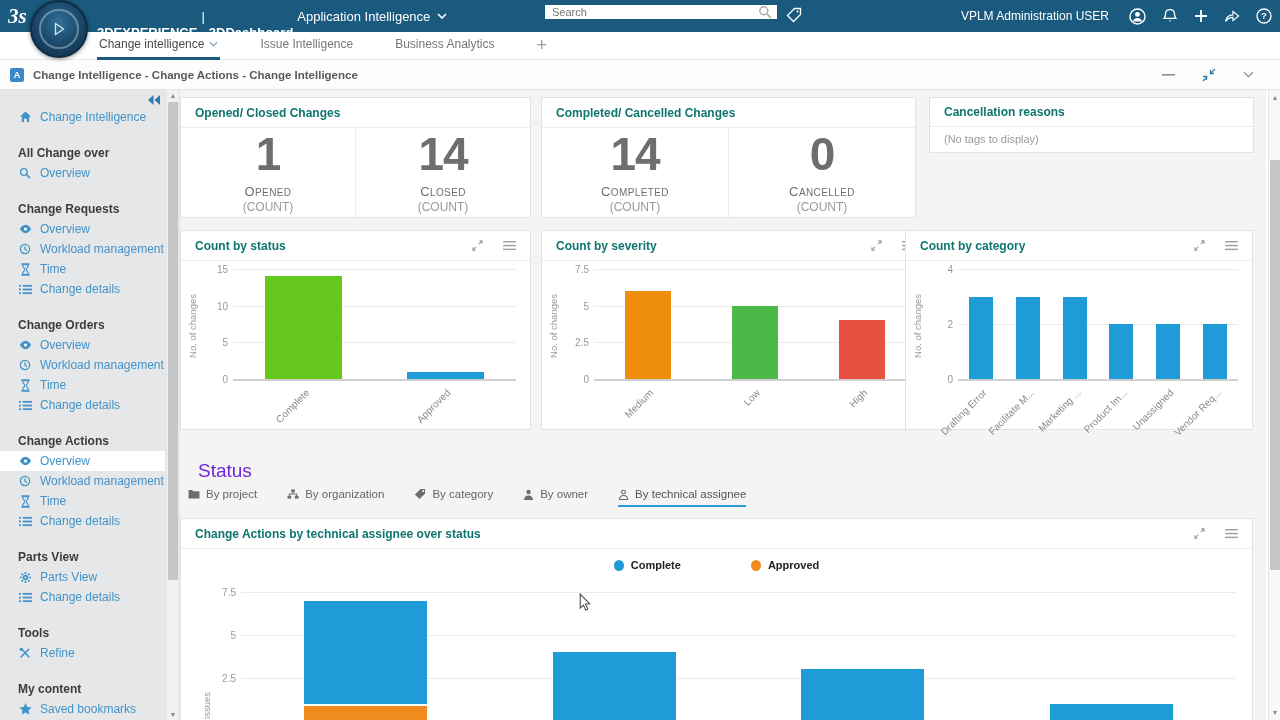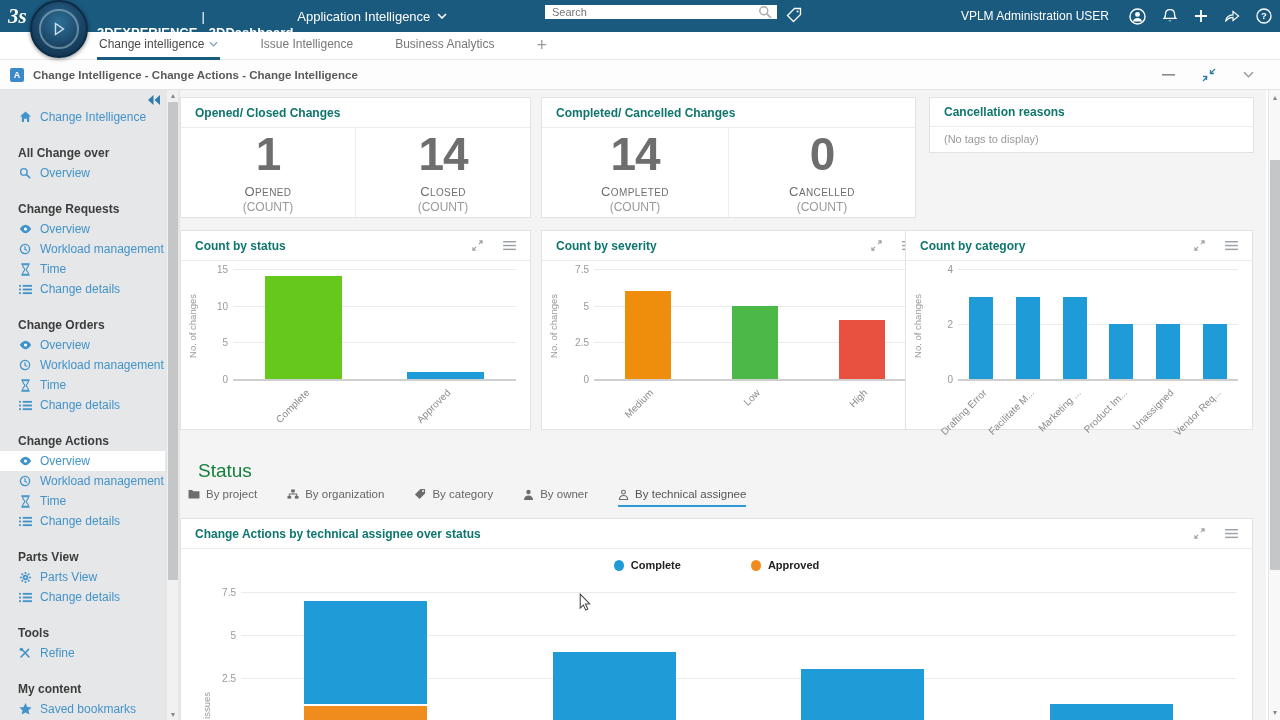--- a/index.html
+++ b/index.html
@@ -80,21 +80,21 @@
   .tick-label { position:absolute; left:-32px; width:27px; text-align:right; font-size:10px; color:#999; }
   .bar-slots { position:absolute; left:0; right:0; top:0; bottom:0; display:flex; align-items:flex-end; }
   .bar-slot { flex:1; display:flex; justify-content:center; align-items:flex-end; height:100%; }
   .ylabel { position:absolute; left:6px; top:10px; height:110px; display:flex; align-items:center; }
   .ylabel span { writing-mode:vertical-rl; transform:rotate(180deg); font-size:9.5px; color:#999; white-space:nowrap; }
   .xlabels { position:absolute; left:52px; right:14px; top:124px; height:44px; display:flex; }
   .xslot { flex:1; position:relative; }
   .xslot span { position:absolute; top:2px; right:50%; transform:rotate(-45deg); transform-origin:top right;
     font-size:10px; color:#8a8a8a; white-space:nowrap; }
   
-  .status-heading { position:absolute; left:18px; top:370px; font-size:19px; color:#15803d; }
+  .status-heading { position:absolute; left:18px; top:370px; font-size:19px; color:#6d28d9; }
   .status-tabs { position:absolute; left:8px; top:398px; height:24px; display:flex; gap:30px; align-items:flex-start; }
   .stab { display:flex; align-items:center; gap:6px; font-size:11.5px; color:#666; padding-bottom:5px;
     border-bottom:2px solid transparent; cursor:pointer; }
   .stab.active { border-bottom-color:#2e9bd6; color:#555; }
   
   .big-card { left:0; top:428px; width:1073px; height:292px; }
   .legend { position:absolute; left:0; right:0; top:40px; display:flex; justify-content:center; gap:70px; }
   .legend-item { display:flex; align-items:center; gap:7px; font-size:11px; font-weight:bold; color:#222; }
   .legend-dot { width:10px; height:11px; border-radius:50%; }
   .big-plot { position:absolute; left:60px; right:16px; top:62px; height:140px; }

